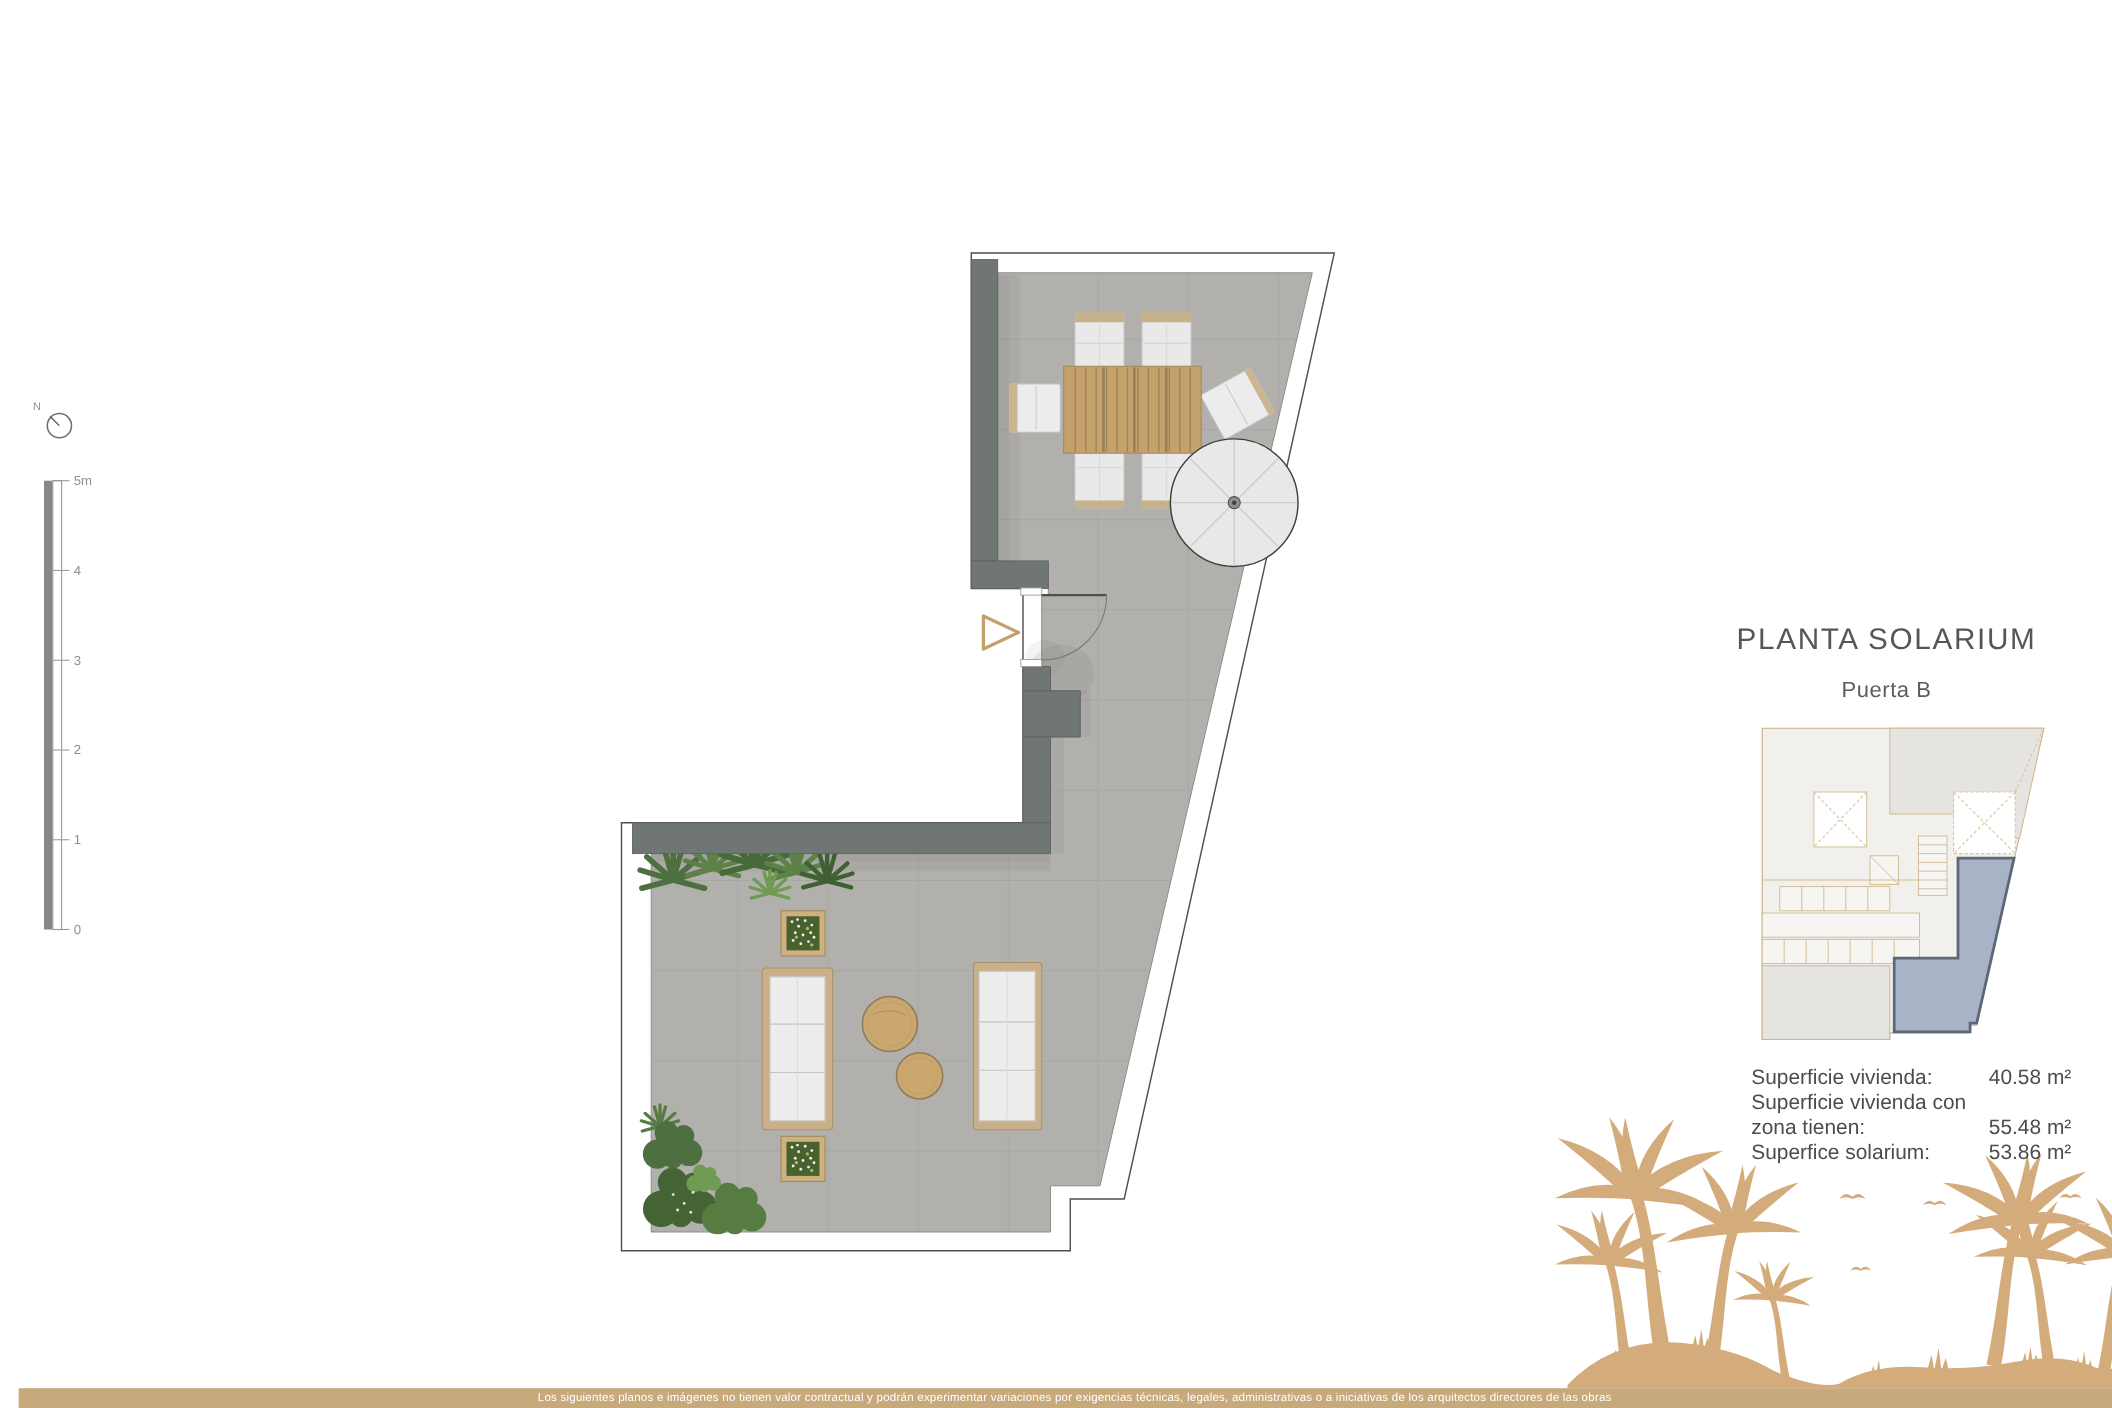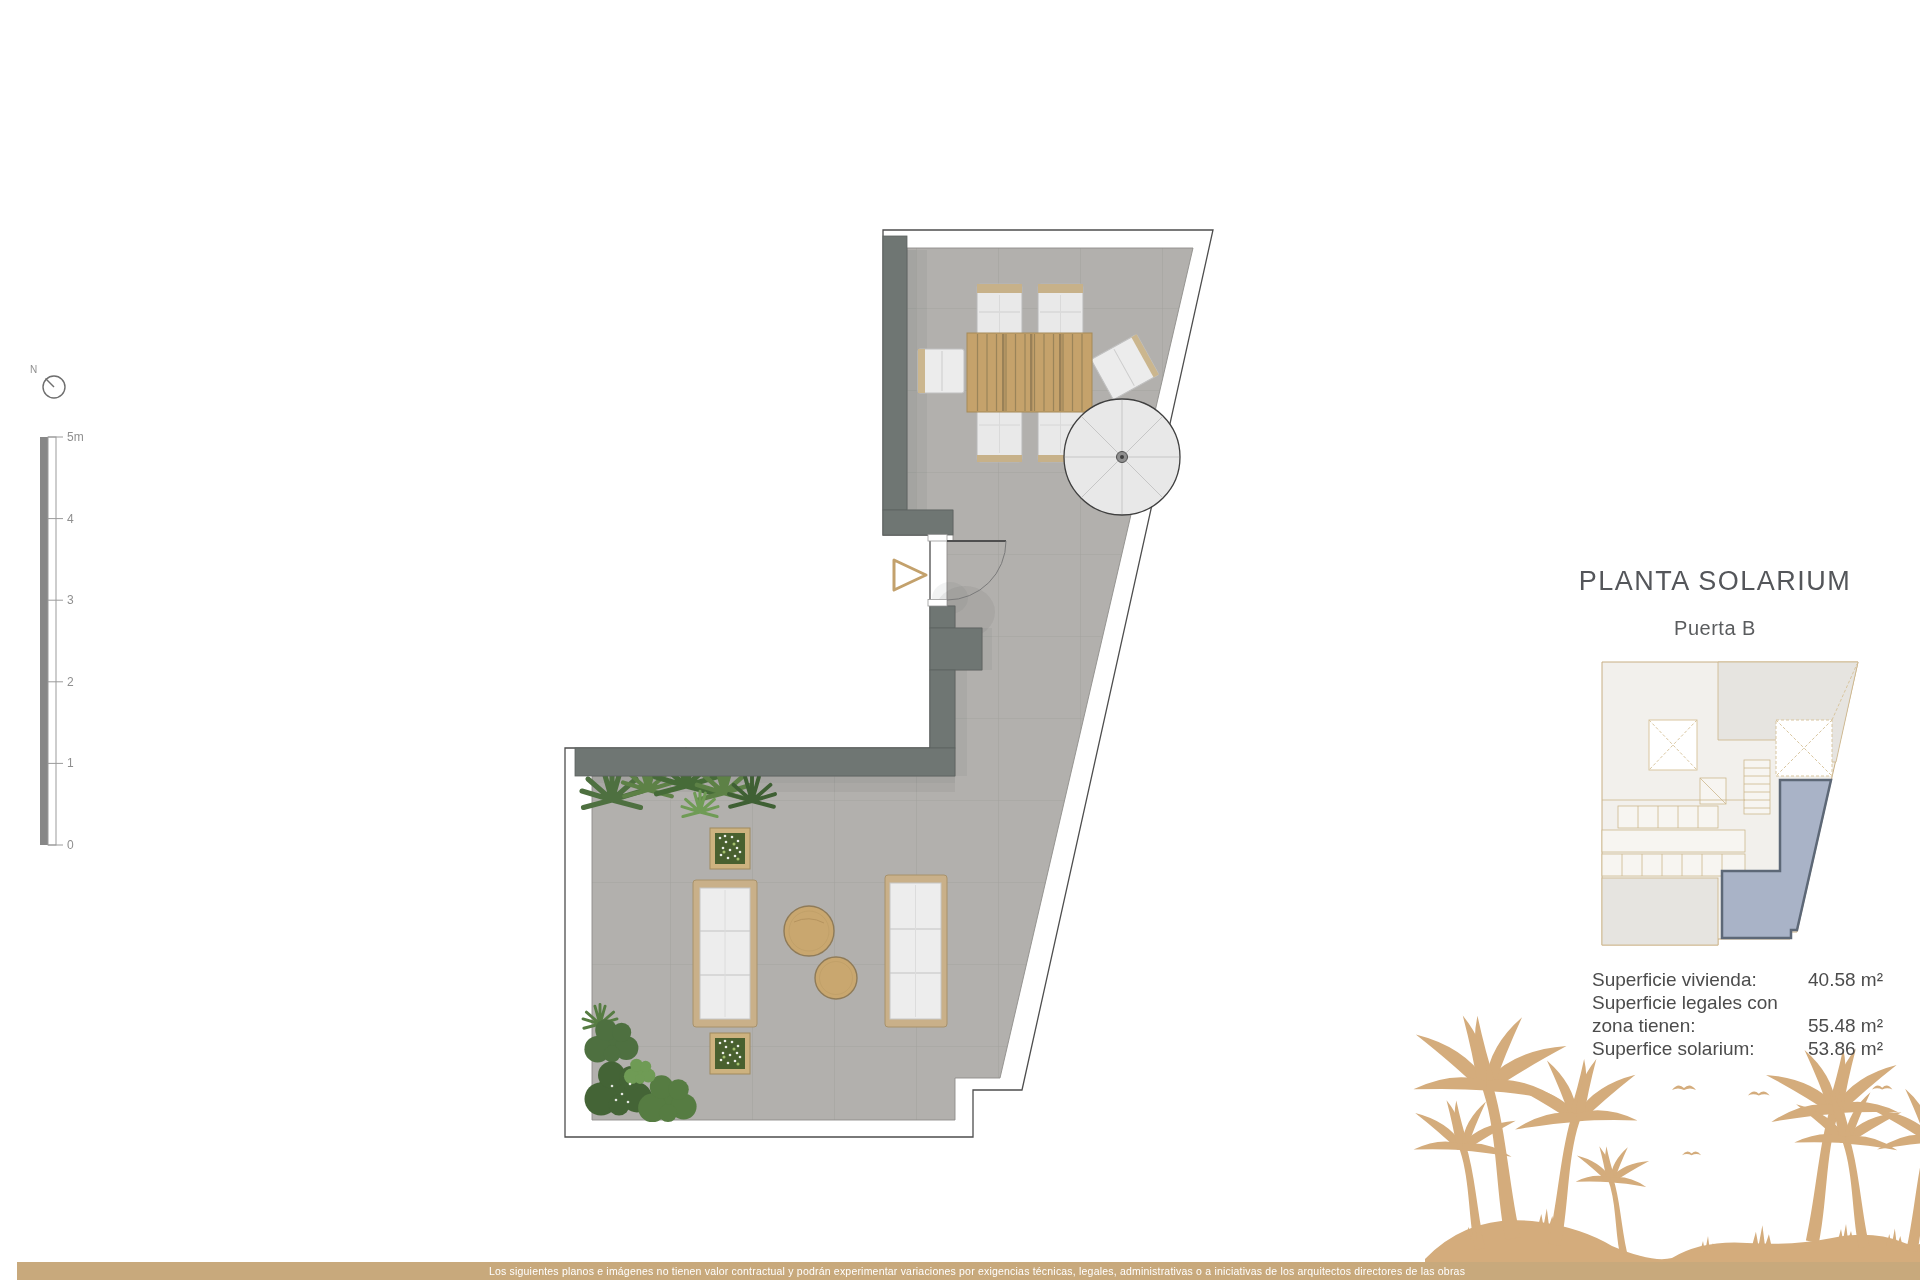--- a/index.html
+++ b/index.html
@@ -324,21 +324,21 @@
   <div class="title-main">PLANTA SOLARIUM</div>
   <div class="title-sub">Puerta B</div>
 </div>
 
 <div class="areas">
   <div class="area-row">
     <span>Superficie vivienda:</span>
     <span class="area-value">40.58 m²</span>
   </div>
   <div class="area-row">
-    <span>Superficie legales con</span>
+    <span>Superficie vivienda con</span>
   </div>
   <div class="area-row">
     <span>zona tienen:</span>
     <span class="area-value">55.48 m²</span>
   </div>
   <div class="area-row">
     <span>Superfice solarium:</span>
     <span class="area-value">53.86 m²</span>
   </div>
 </div>

